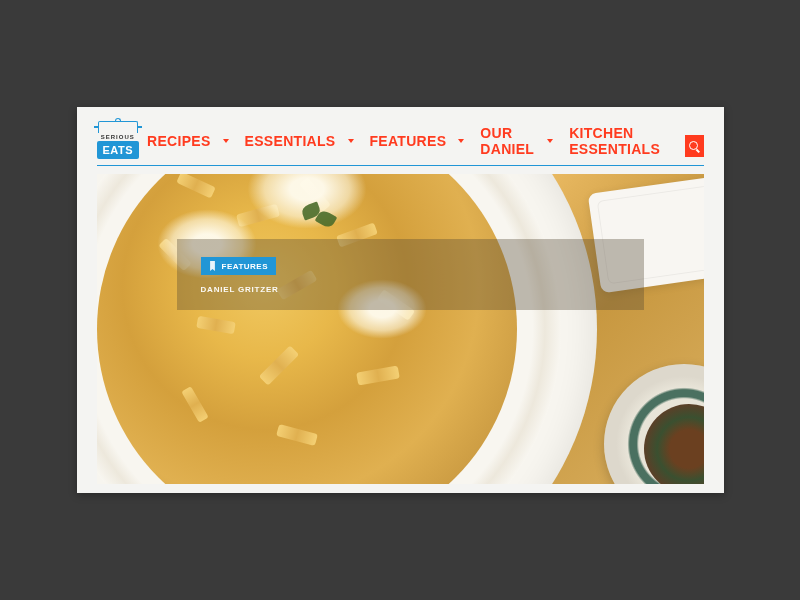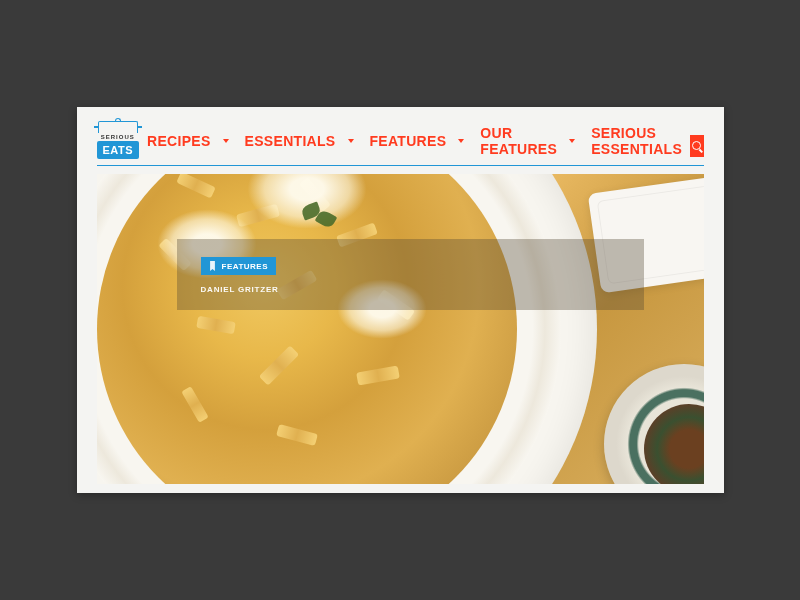--- a/index.html
+++ b/index.html
@@ -74,25 +74,25 @@
         </div>
       <div class="nav-item">
           <span>ESSENTIALS</span>
           <span class="caret"></span>
         </div>
       <div class="nav-item">
           <span>FEATURES</span>
           <span class="caret"></span>
         </div>
       <div class="nav-item">
-          <span>OUR FEATURES</span>
+          <span>OUR DANIEL</span>
           <span class="caret"></span>
         </div>
       <div class="nav-item">
-          <span>SERIOUS ESSENTIALS</span>
+          <span>KITCHEN ESSENTIALS</span>
         </div>
     </div>
     <div class="search-btn">
         <div class="search-icon"></div>
       </div>
   </div>
   <div class="divider"></div>
   <div class="hero">
     <div class="napkin"></div>
     <div class="plate"></div>

